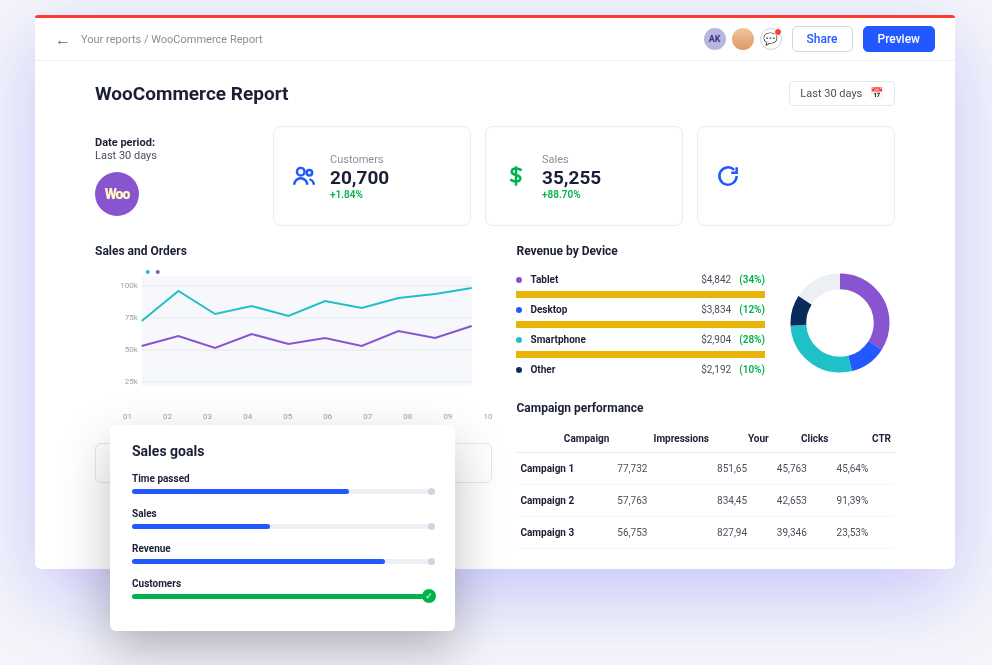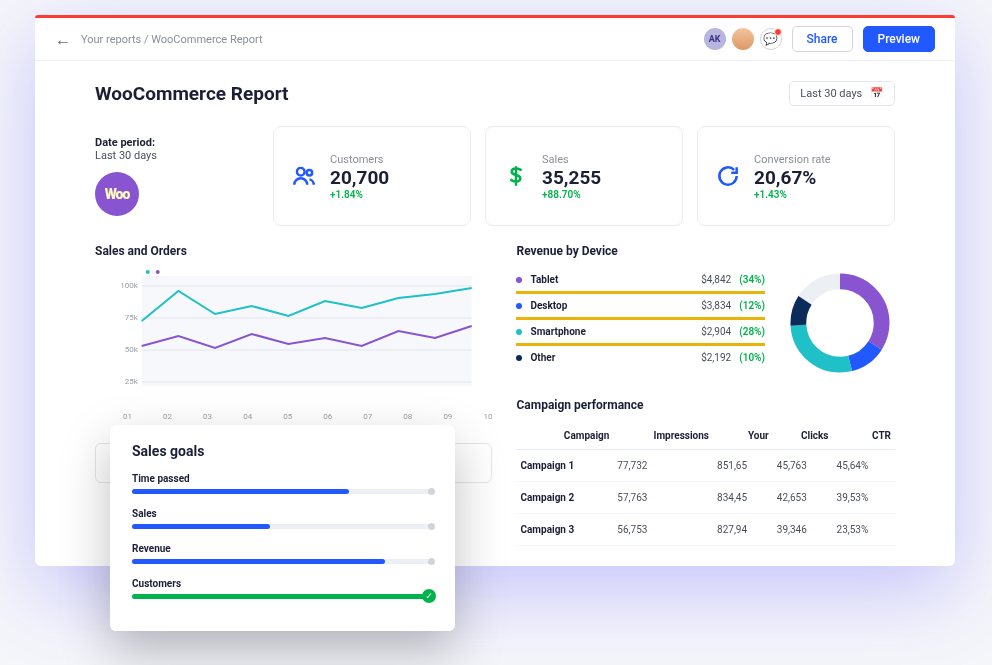--- a/index.html
+++ b/index.html
@@ -31,21 +31,21 @@
   .metric-delta { font-size:10px;color:#00b34d;font-weight:600; }
   .content-row { display:flex; padding:8px 60px 20px; gap:24px; }
   .left-col { flex:1.05; }
   .right-col { flex:1; }
   .section-title { font-size:12px;font-weight:700;color:#1a1f36;margin-bottom:10px; }
   .chart-card { background:#fff; padding:0 0 8px 0; }
   .chart-area svg { width:100%; height:140px; display:block; }
   .x-ticks { display:flex; justify-content:space-between; font-size:8px; color:#9aa0aa; padding:4px 0 0 28px; }
   .device-row { display:flex; gap:20px; }
   .device-list { flex:1; }
-  .device-item { display:flex; align-items:center; gap:8px; font-size:10px; padding:6px 0; border-bottom:3px solid #eab308; }
+  .device-item { display:flex; align-items:center; gap:8px; font-size:10px; padding:6px 0; border-bottom:7px solid #eab308; }
   .device-item:last-child { border-bottom:none; }
   .dot { width:6px;height:6px;border-radius:50%; }
   .device-name { flex:1; font-weight:700; color:#1a1f36; }
   .device-val { color:#4a4f5c; }
   .device-pct { color:#00b34d; font-weight:600; }
   .donut-wrap { width:110px; height:110px; }
   .empty-box { border:1px solid #e3e6eb; border-radius:6px; height:40px; margin-top:14px; position:relative; }
   .drag-cursor { position:absolute; top:-8px; left:50%; transform:translateX(-50%); font-size:20px; filter:drop-shadow(0 1px 1px rgba(0,0,0,.4)); }
   .campaign-table { width:100%; border-collapse:collapse; font-size:10px; }
   .campaign-table th { text-align:right; padding:8px 4px; color:#1a1f36; font-weight:700; border-bottom:1px solid #e9ecf1; }
@@ -119,25 +119,20 @@
             <div class="metric-label">Sales</div>
             <div class="metric-value">35,255</div>
             <div class="metric-delta">+88.70%</div>
           </div>
         </div><div class="metric-card">
           <div class="metric-icon">
             <svg width="26" height="26" viewBox="0 0 24 24" fill="none" stroke="#2258ff" stroke-width="2.3">
               <path d="M20 12a8 8 0 1 1-2.34-5.66"></path>
               <polyline points="20 4 20 9 15 9"></polyline>
             </svg>
-          </div>
-          <div>
-            <div class="metric-label">Conversion rate</div>
-            <div class="metric-value">20,67%</div>
-            <div class="metric-delta">+1.43%</div>
           </div>
         </div></div>
   </div>
 
   <div class="content-row">
     <div class="left-col">
       <div class="section-title">Sales and Orders</div>
       <div class="chart-card">
         <div class="chart-area">
           <svg viewBox="0 0 360 140">
@@ -237,21 +232,21 @@
               <td>77,732</td>
               <td>851,65</td>
               <td>45,763</td>
               <td>45,64%</td>
             </tr>
             <tr>
               <td>Campaign 2</td>
               <td>57,763</td>
               <td>834,45</td>
               <td>42,653</td>
-              <td>39,53%</td>
+              <td>91,39%</td>
             </tr>
             <tr>
               <td>Campaign 3</td>
               <td>56,753</td>
               <td>827,94</td>
               <td>39,346</td>
               <td>23,53%</td>
             </tr>
           </tbody>
       </table>

